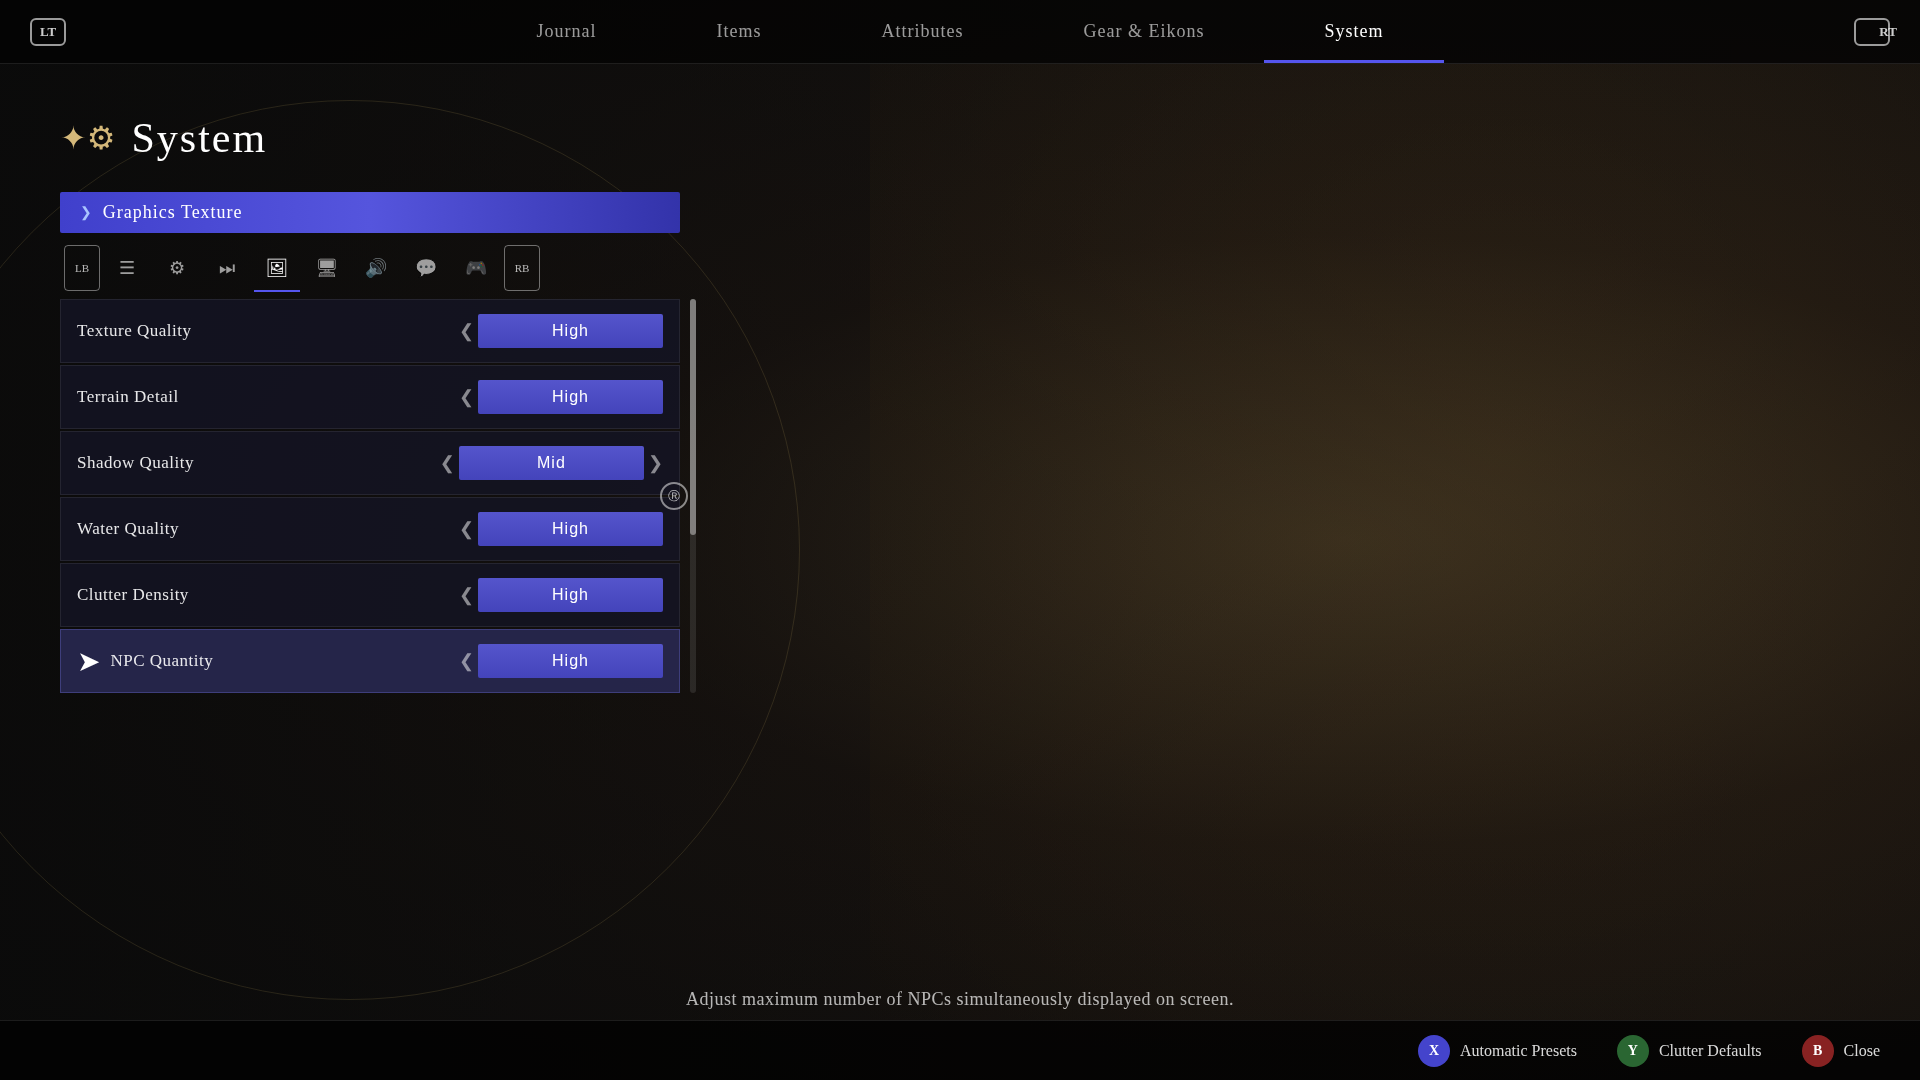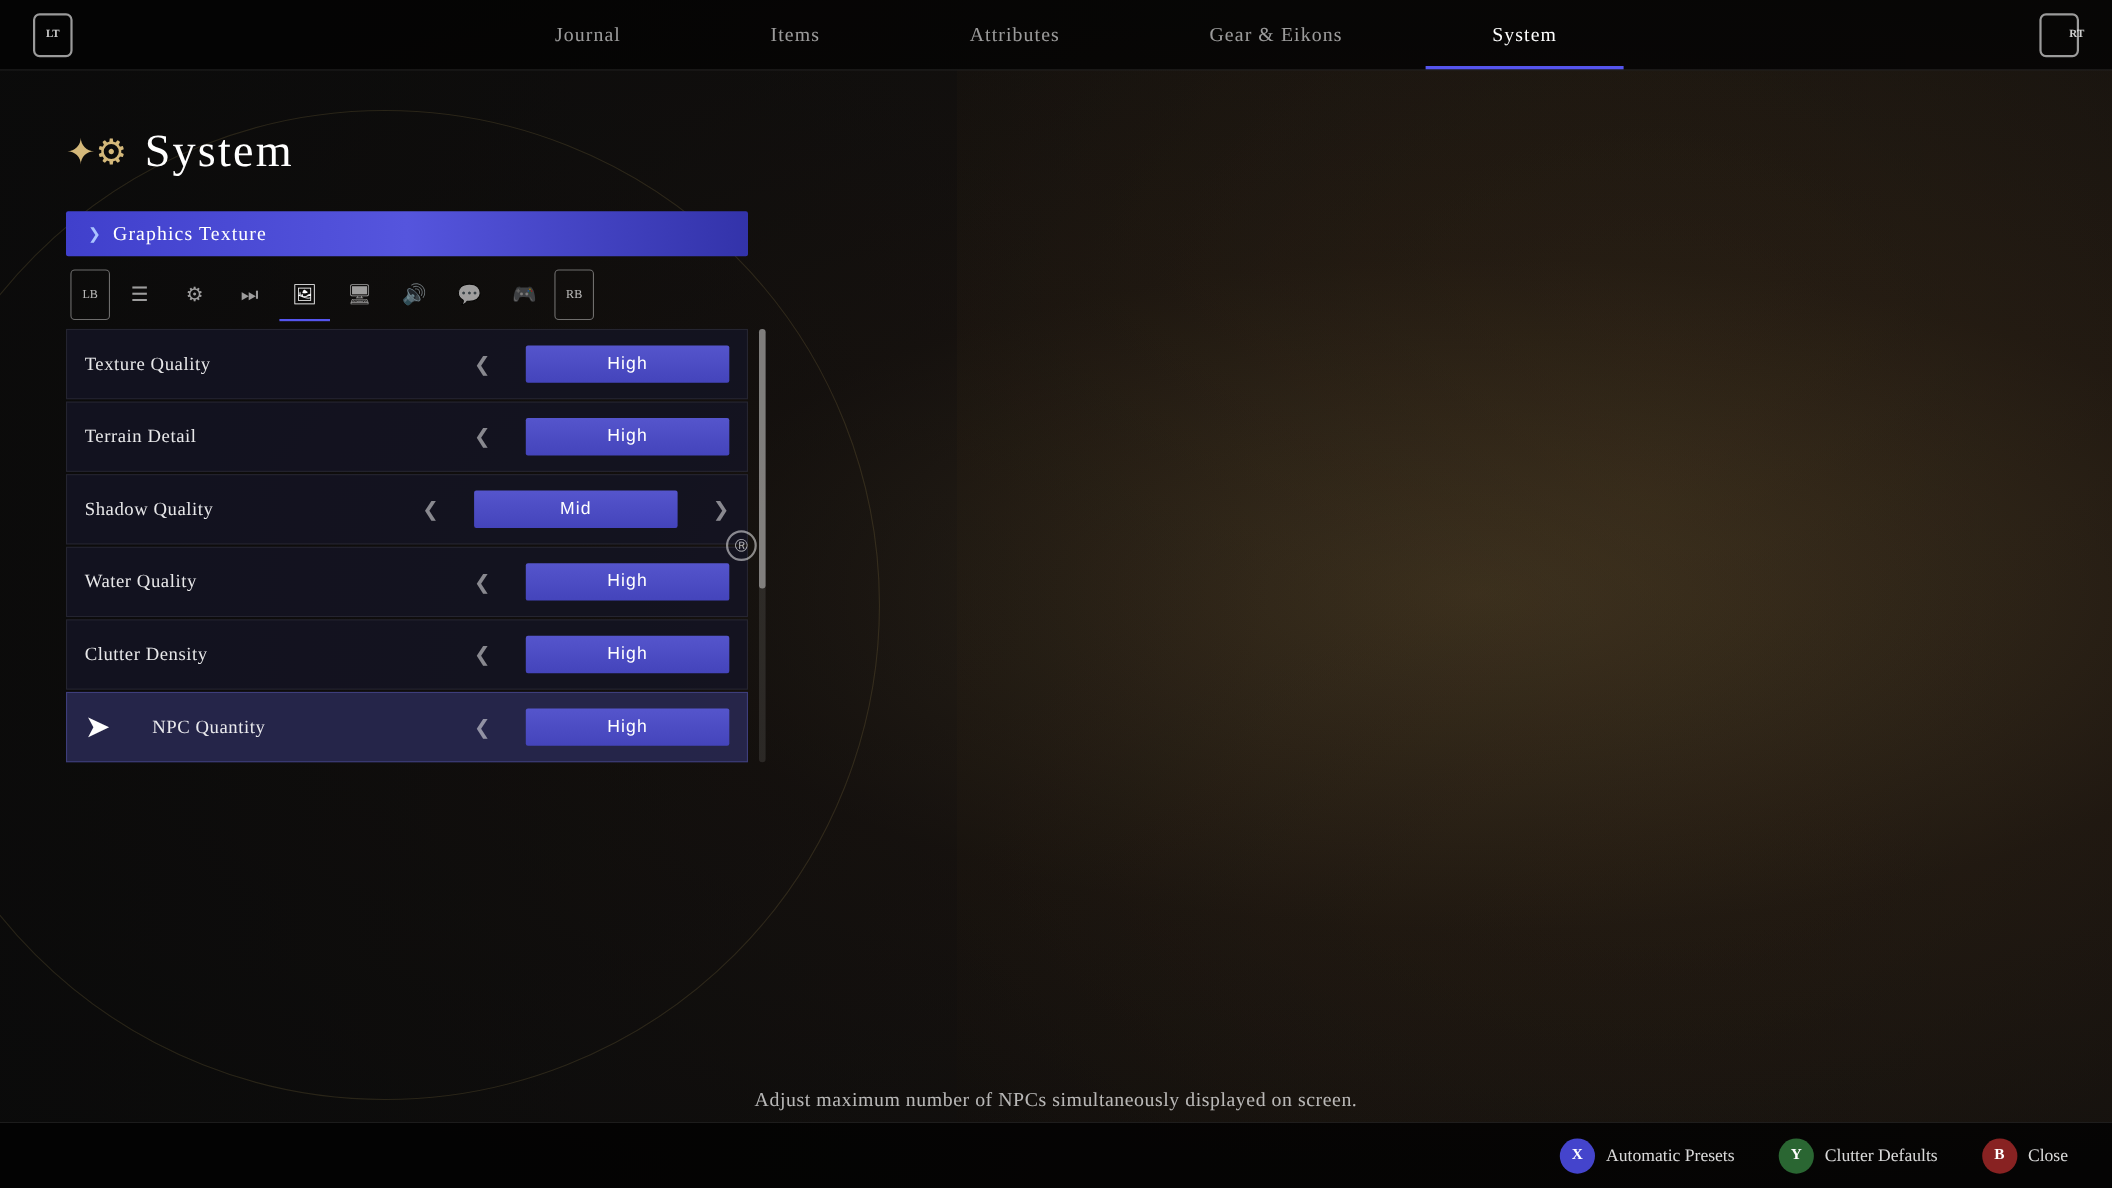--- a/index.html
+++ b/index.html
@@ -41,21 +41,21 @@
       align-items: center;
       justify-content: center;
       background: rgba(0,0,0,0.6);
       z-index: 10;
       border-bottom: 1px solid rgba(255,255,255,0.1);
     }
 
     .nav-tabs {
       display: flex;
       align-items: center;
-      gap: 16px;
+      gap: 0;
       height: 100%;
     }
 
     .nav-tab {
       padding: 0 60px;
       height: 100%;
       display: flex;
       align-items: center;
       justify-content: center;
       font-size: 18px;
@@ -75,27 +75,27 @@
       bottom: 0;
       left: 0;
       right: 0;
       height: 3px;
       background: #5555ee;
     }
 
     .nav-btn {
       position: absolute;
       width: 36px;
-      height: 40px;
+      height: 28px;
       border: 2px solid rgba(255,255,255,0.6);
       border-radius: 6px;
       display: flex;
       align-items: center;
       justify-content: center;
-      font-size: 10px;
+      font-size: 13px;
       color: rgba(255,255,255,0.8);
       font-weight: bold;
     }
 
     .nav-btn.left { left: 30px; }
     .nav-btn.right { right: 30px; padding-left: 32px; }
 
     
     .main-content {
       position: absolute;
@@ -209,21 +209,20 @@
     }
 
     .setting-row {
       display: flex;
       align-items: center;
       background: rgba(20, 20, 35, 0.85);
       border: 1px solid rgba(255,255,255,0.08);
       height: 64px;
       padding: 0 16px;
       cursor: pointer;
-      gap: 28px;
     }
 
     .setting-row.selected {
       background: rgba(40, 40, 80, 0.9);
       border-color: rgba(100,100,200,0.4);
     }
 
     .setting-label {
       flex: 1;
       font-size: 17px;

